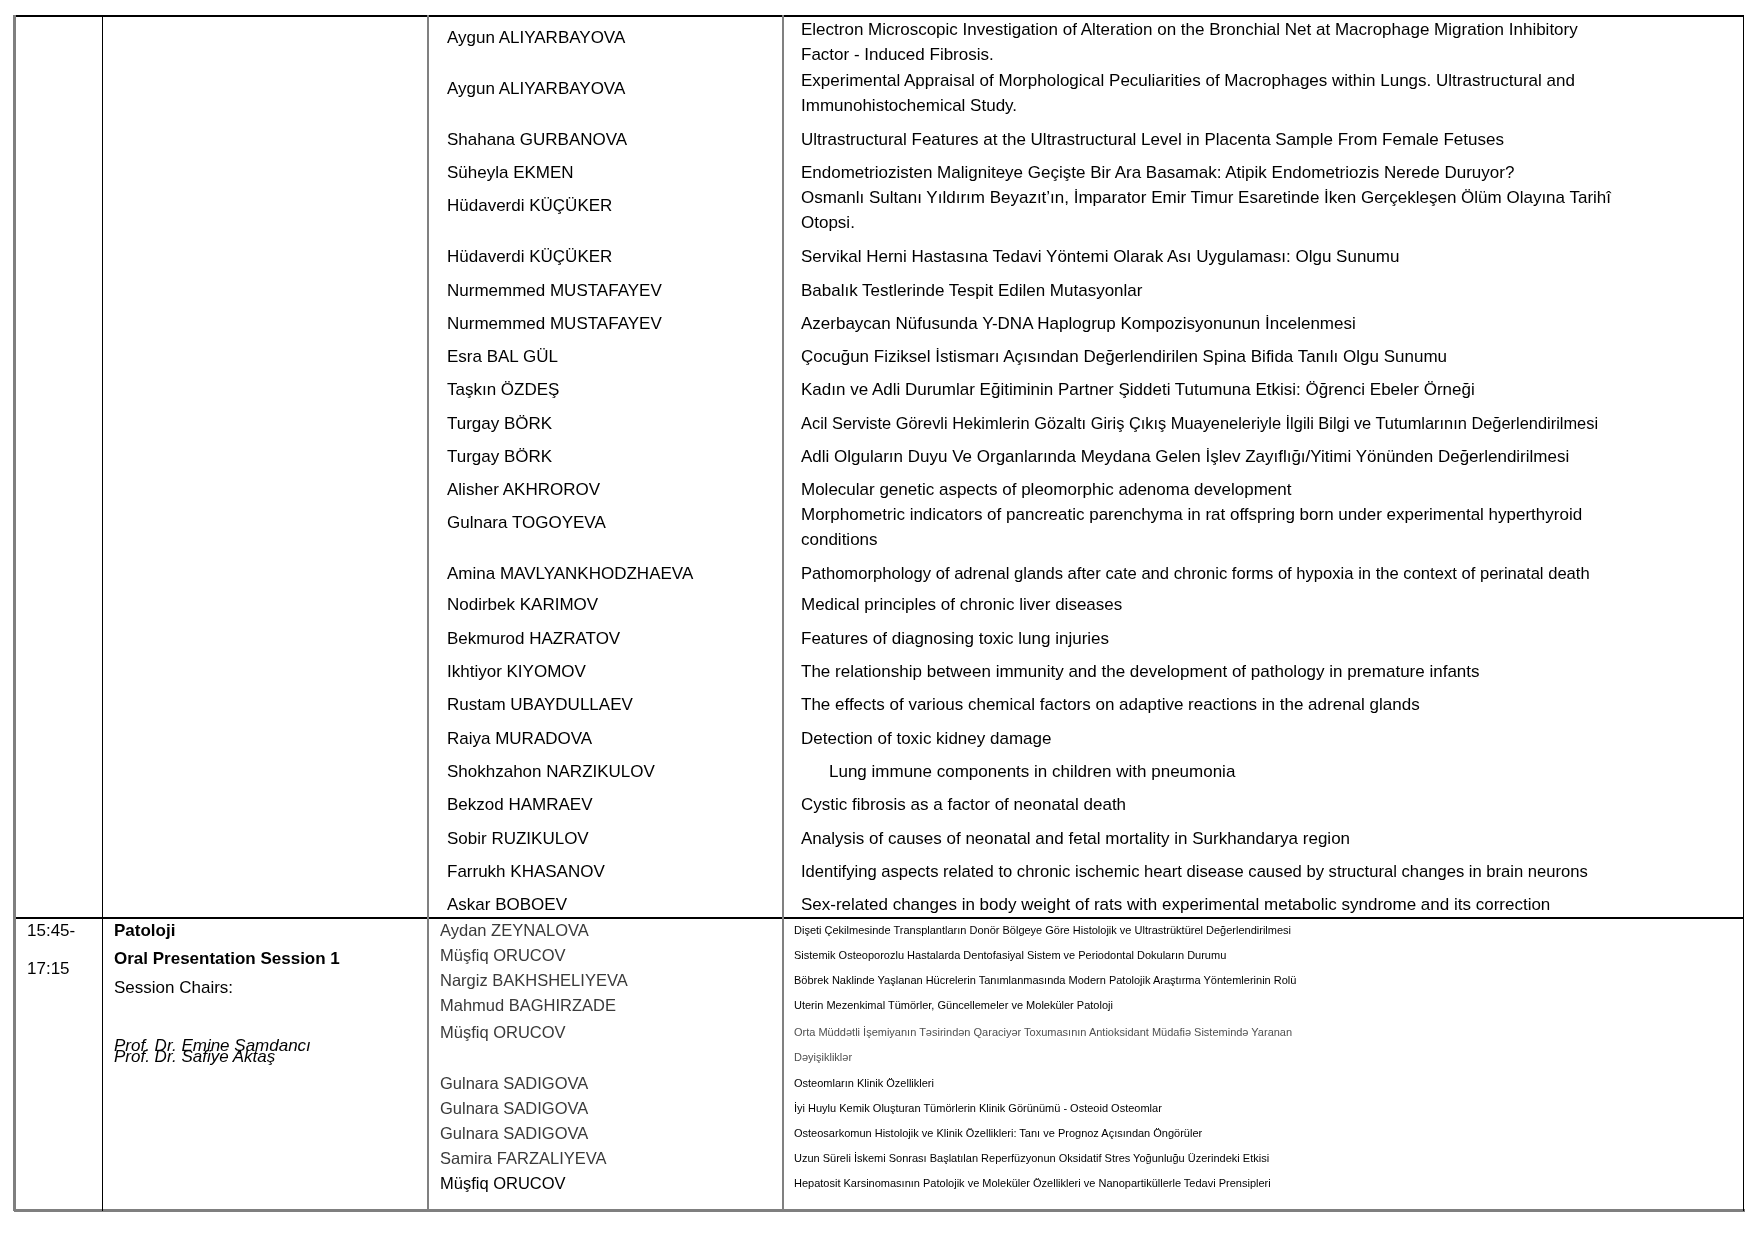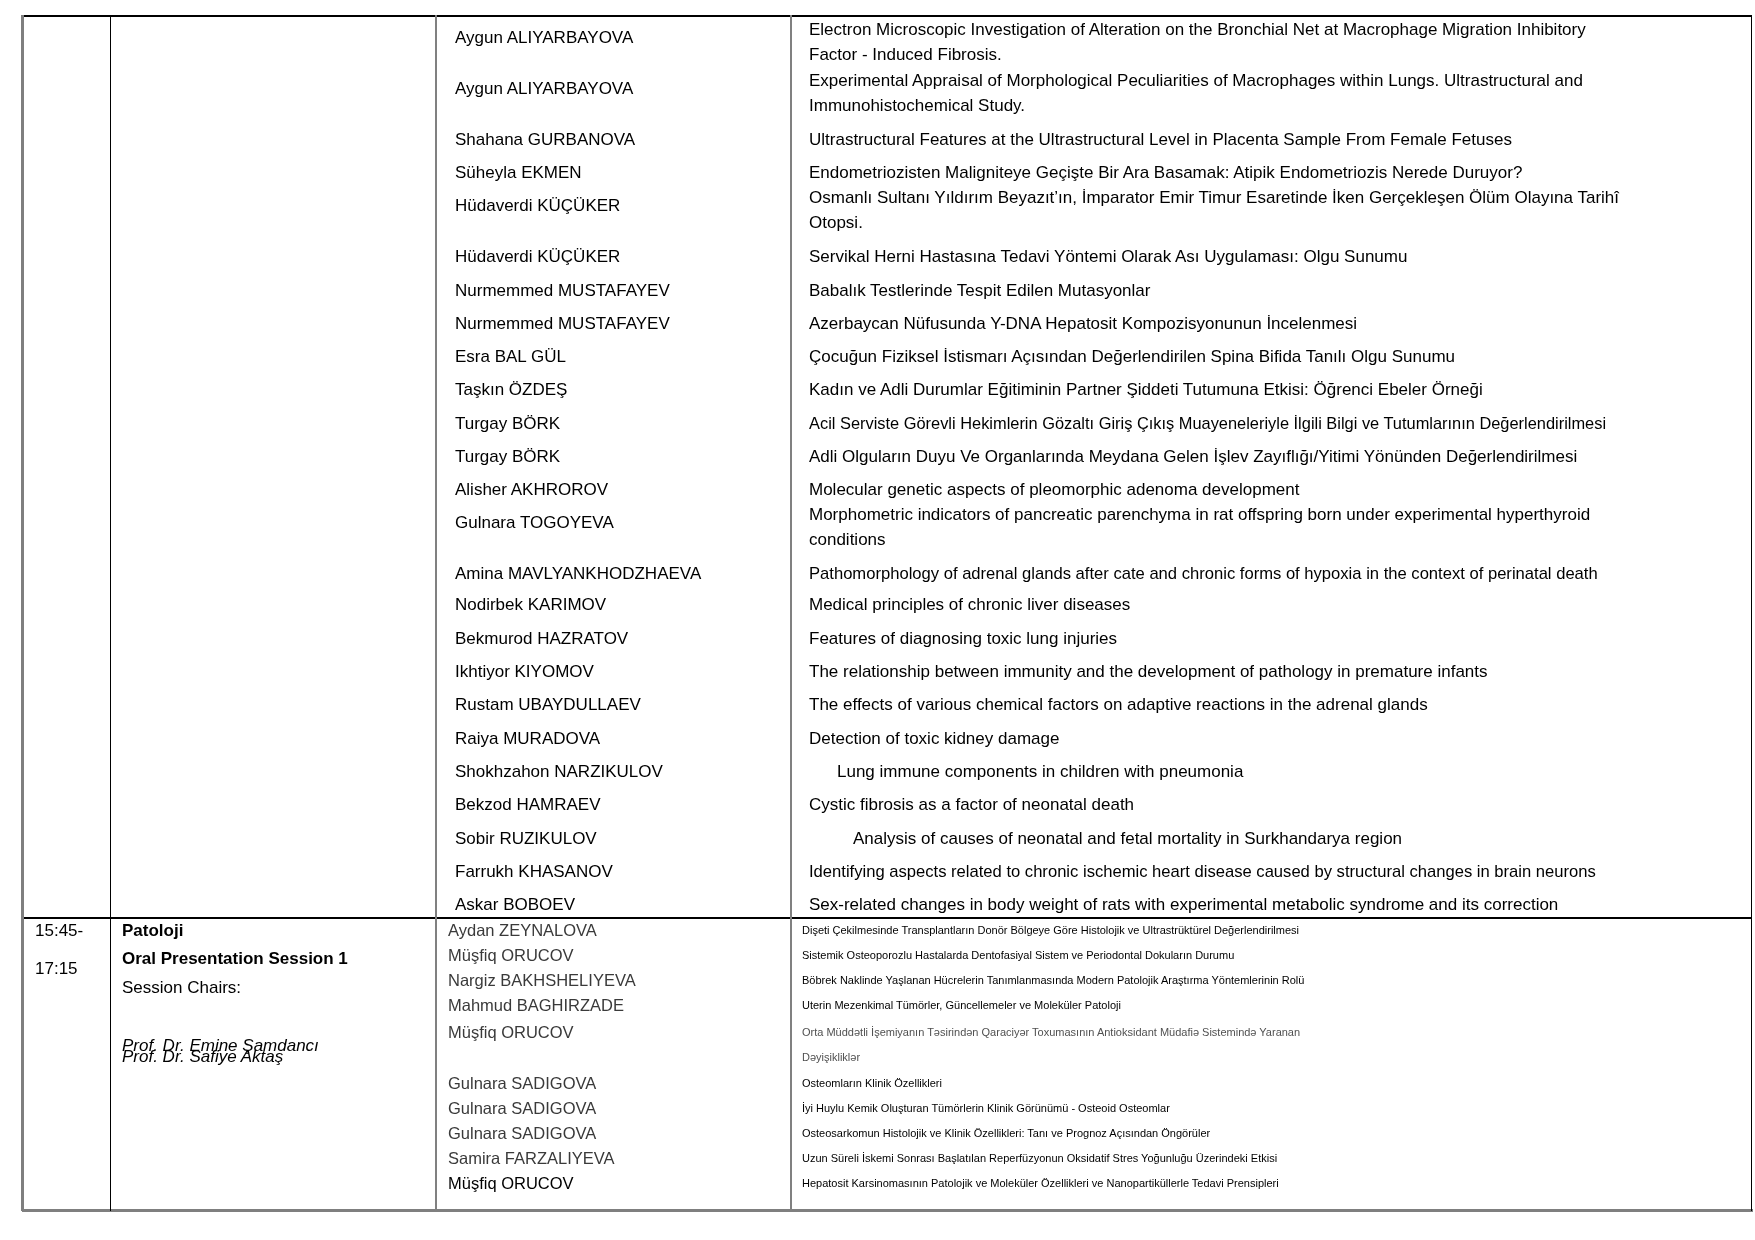--- a/index.html
+++ b/index.html
@@ -1,18 +1,18 @@
 <!DOCTYPE html>
 <html><head>
 <meta charset="utf-8">
 <style>
   html, body { margin: 0; padding: 0; background: #ffffff; }
   body { width: 1755px; height: 1240px; position: relative; overflow: hidden;
          font-family: "Liberation Sans", sans-serif; color: #000; }
-  .page { position: absolute; left: 8px; top: 0; width: 1473px; height: 1240px; }
+  .page { position: absolute; left: 0; top: 0; width: 1473px; height: 1240px; }
   .hline { position: absolute; height: 0; border-top: 2px solid #000; }
   .vline { position: absolute; width: 0; border-left: 1.5px solid #000; }
   .vline.gray { border-left: 3px solid #7f7f7f; }
   .vline.mid { border-left: 2px solid #808080; }
   .hline.gray { border-top: 3px solid #7f7f7f; }
   .txt { position: absolute; white-space: nowrap; font-size: 17px; line-height: 25px; }
   .top-name { left: 447px; }
   .top-title { left: 801px; }
   .bot-name { left: 440px; color: #3a3a3a; font-size: 16.5px; line-height: 25px; }
   .bot-name.dark { color: #000; }
@@ -58,21 +58,21 @@
     <div class="txt top-title" style="top:185px;">Osmanlı Sultanı Yıldırım Beyazıt’ın, İmparator Emir Timur Esaretinde İken Gerçekleşen Ölüm Olayına Tarihî</div>
     <div class="txt top-title" style="top:210px;">Otopsi.</div>
 
     <div class="txt top-name" style="top:244px;">Hüdaverdi KÜÇÜKER</div>
     <div class="txt top-title" style="top:244px;">Servikal Herni Hastasına Tedavi Yöntemi Olarak Ası Uygulaması: Olgu Sunumu</div>
 
     <div class="txt top-name" style="top:278px;">Nurmemmed MUSTAFAYEV</div>
     <div class="txt top-title" style="top:278px;">Babalık Testlerinde Tespit Edilen Mutasyonlar</div>
 
     <div class="txt top-name" style="top:311px;">Nurmemmed MUSTAFAYEV</div>
-    <div class="txt top-title" style="top:311px;">Azerbaycan Nüfusunda Y-DNA Hepatosit Kompozisyonunun İncelenmesi</div>
+    <div class="txt top-title" style="top:311px;">Azerbaycan Nüfusunda Y-DNA Haplogrup Kompozisyonunun İncelenmesi</div>
 
     <div class="txt top-name" style="top:344px;">Esra BAL GÜL</div>
     <div class="txt top-title" style="top:344px;">Çocuğun Fiziksel İstismarı Açısından Değerlendirilen Spina Bifida Tanılı Olgu Sunumu</div>
 
     <div class="txt top-name" style="top:377px;">Taşkın ÖZDEŞ</div>
     <div class="txt top-title" style="top:377px;">Kadın ve Adli Durumlar Eğitiminin Partner Şiddeti Tutumuna Etkisi: Öğrenci Ebeler Örneği</div>
 
     <div class="txt top-name" style="top:411px;">Turgay BÖRK</div>
     <div class="txt top-title" style="top:411px; font-size:16.4px;">Acil Serviste Görevli Hekimlerin Gözaltı Giriş Çıkış Muayeneleriyle İlgili Bilgi ve Tutumlarının Değerlendirilmesi</div>
 
@@ -104,21 +104,21 @@
     <div class="txt top-name" style="top:726px;">Raiya MURADOVA</div>
     <div class="txt top-title" style="top:726px;">Detection of toxic kidney damage</div>
 
     <div class="txt top-name" style="top:759px;">Shokhzahon NARZIKULOV</div>
     <div class="txt top-title" style="top:759px;margin-left:28px;">Lung immune components in children with pneumonia</div>
 
     <div class="txt top-name" style="top:792px;">Bekzod HAMRAEV</div>
     <div class="txt top-title" style="top:792px;">Cystic fibrosis as a factor of neonatal death</div>
 
     <div class="txt top-name" style="top:826px;">Sobir RUZIKULOV</div>
-    <div class="txt top-title" style="top:826px;margin-left:44px;">Analysis of causes of neonatal and fetal mortality in Surkhandarya region</div>
+    <div class="txt top-title" style="top:826px;">Analysis of causes of neonatal and fetal mortality in Surkhandarya region</div>
 
     <div class="txt top-name" style="top:859px;">Farrukh KHASANOV</div>
     <div class="txt top-title" style="top:859px; font-size:16.6px;">Identifying aspects related to chronic ischemic heart disease caused by structural changes in brain neurons</div>
 
     <div class="txt top-name" style="top:892px;">Askar BOBOEV</div>
     <div class="txt top-title" style="top:892px;">Sex-related changes in body weight of rats with experimental metabolic syndrome and its correction</div>
   </div>
 
   <div>
     <div class="txt time" style="top:918px;">15:45-</div>

